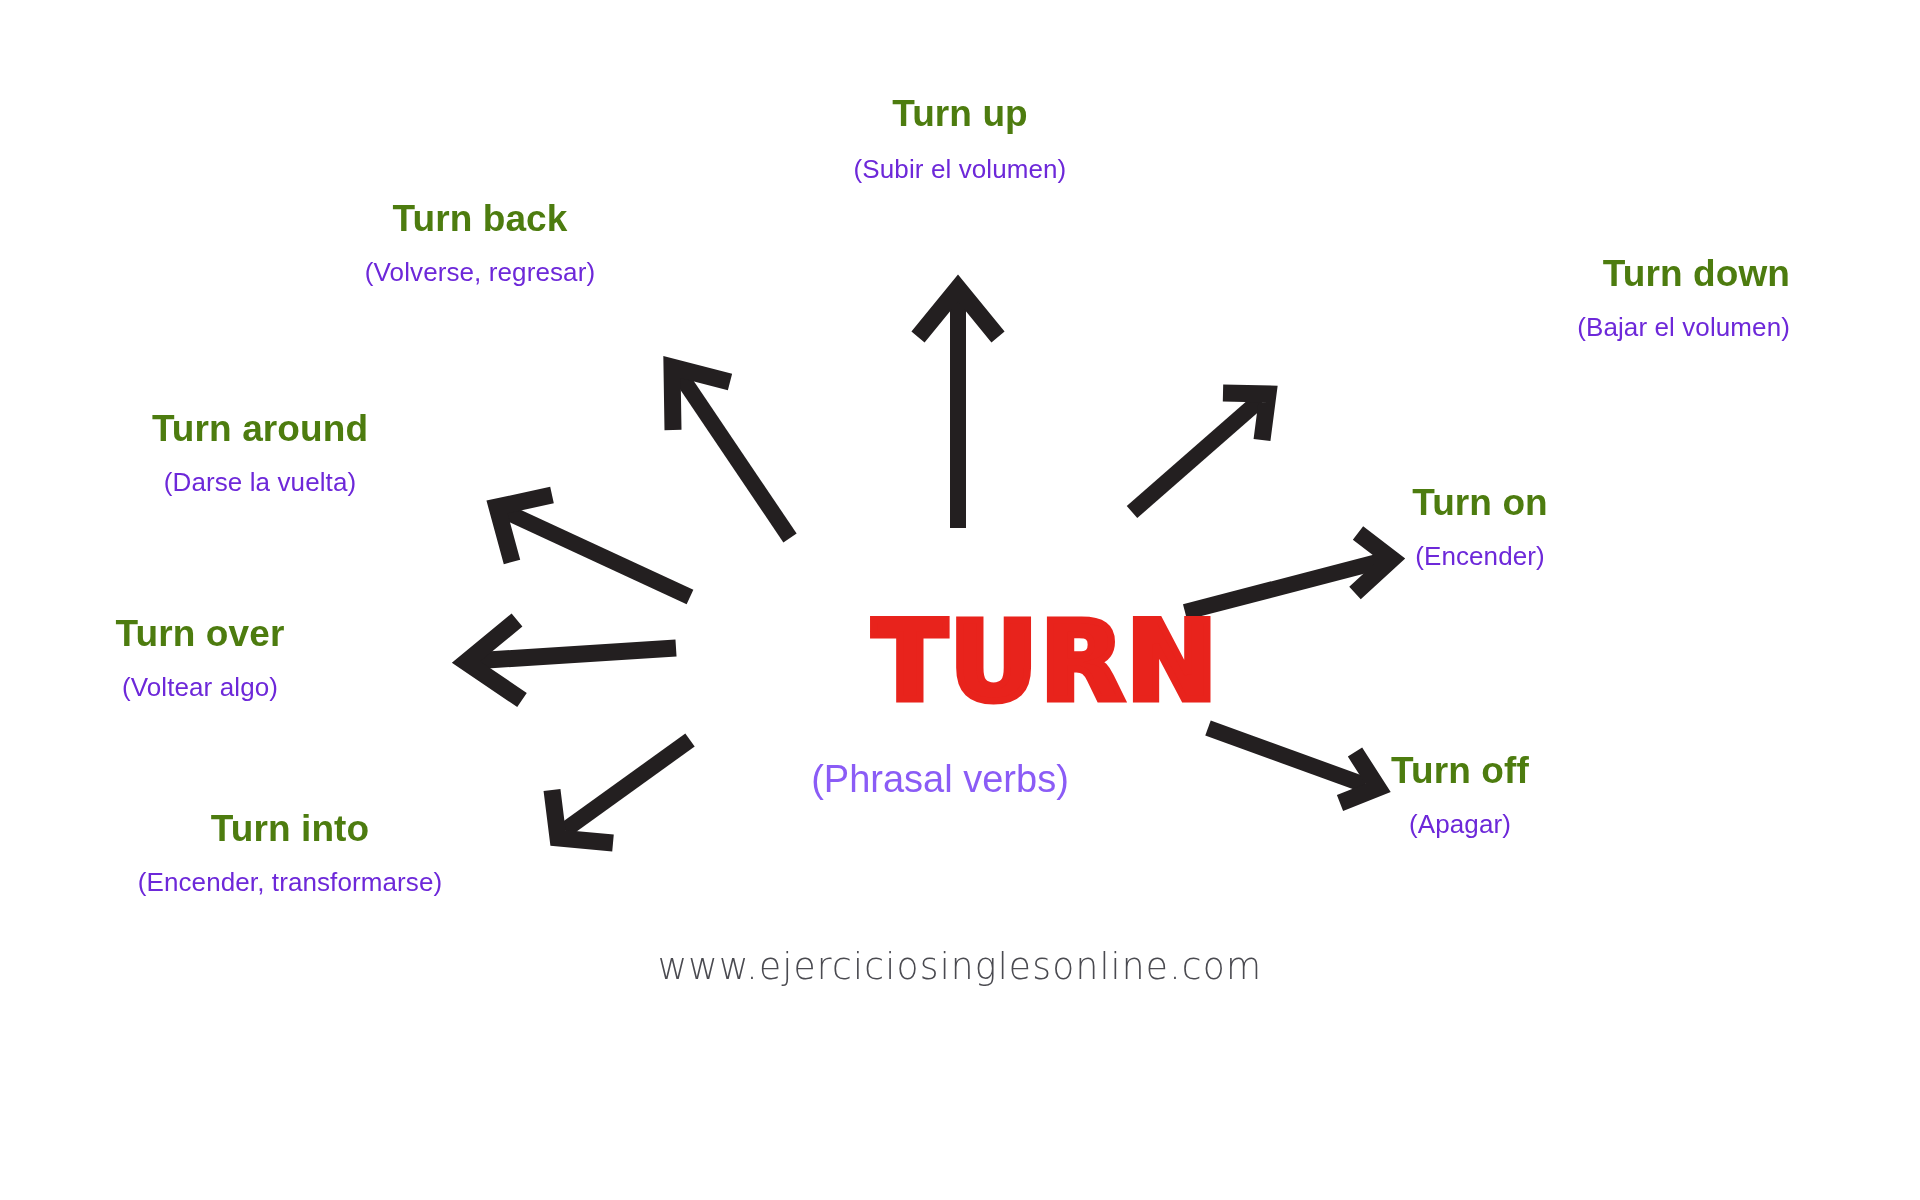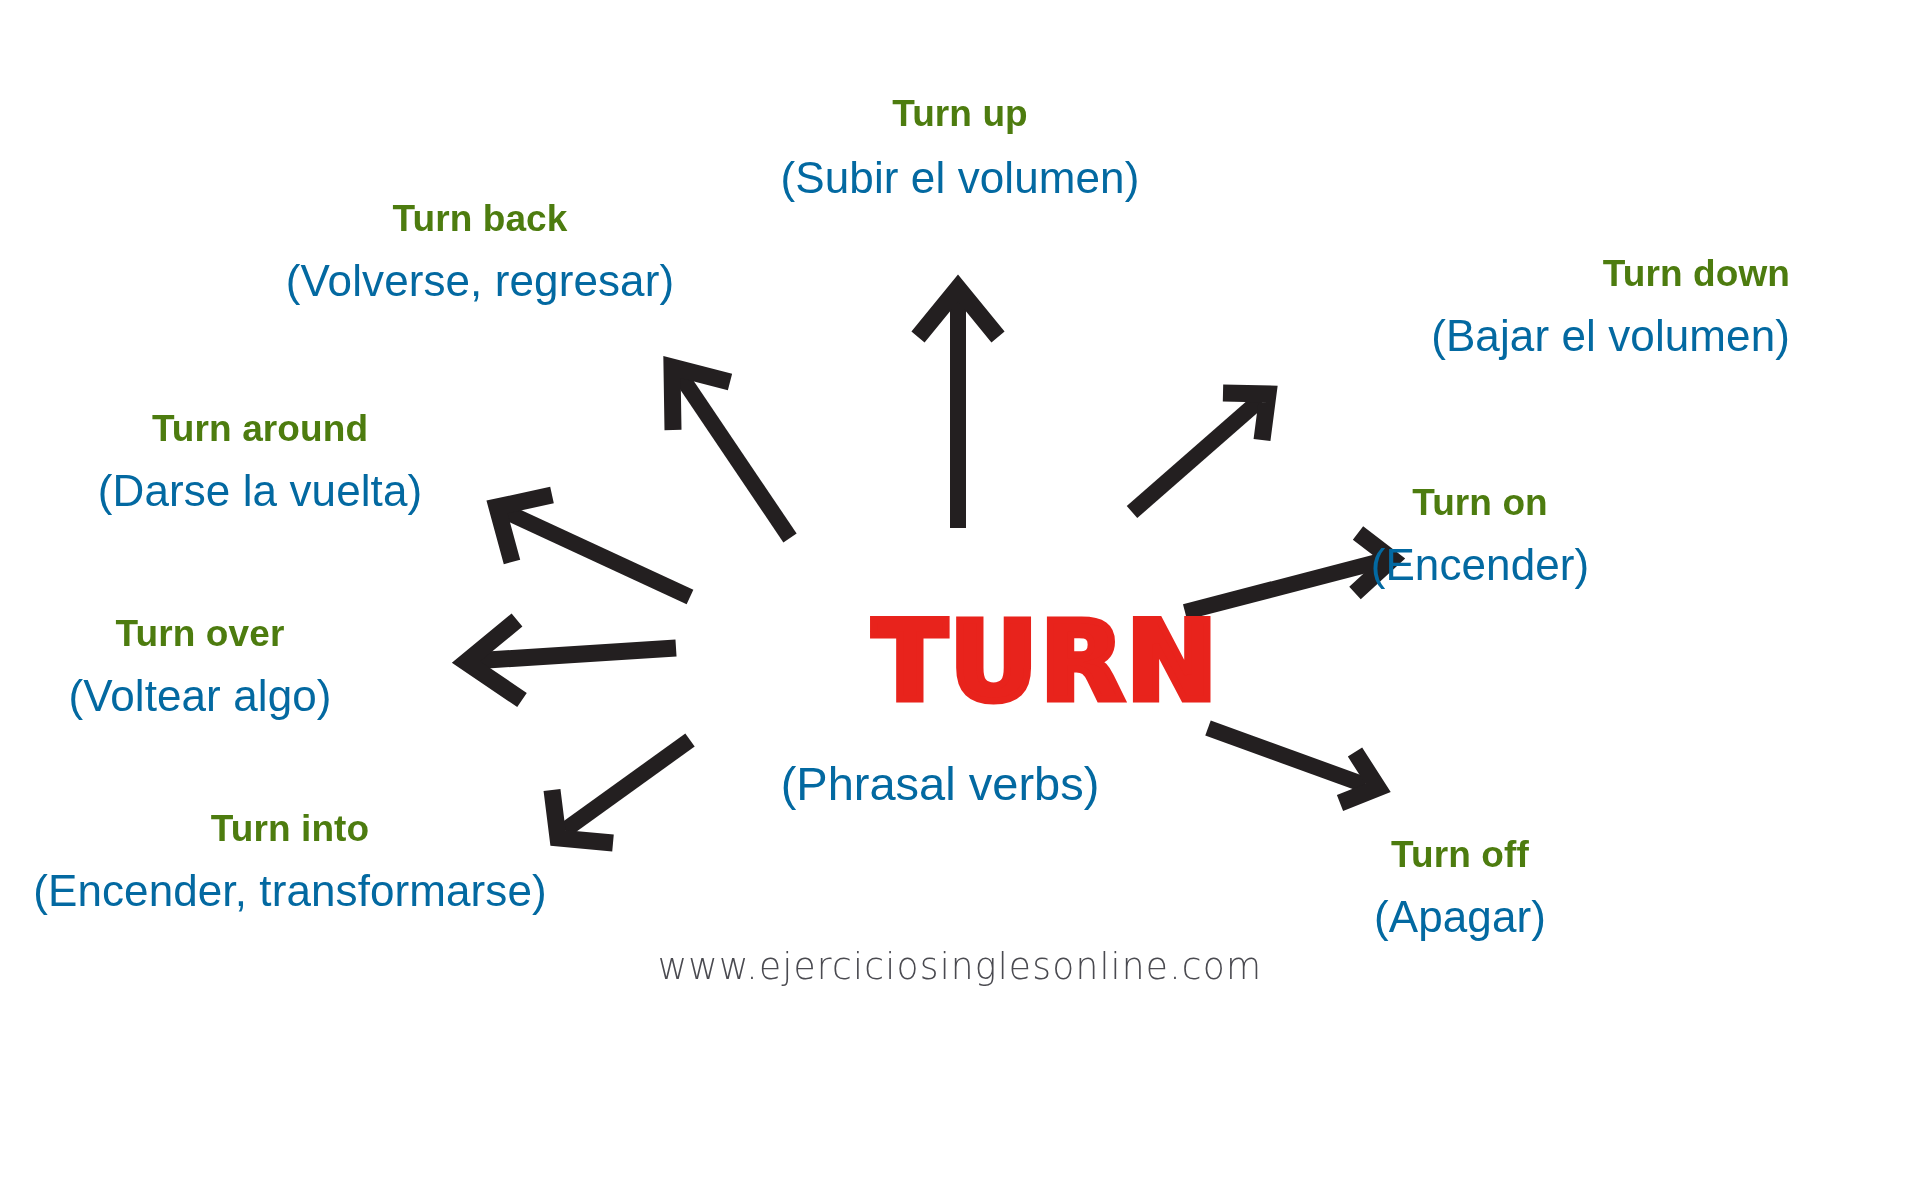--- a/index.html
+++ b/index.html
@@ -30,39 +30,39 @@
   }
   .node .en {
     display: block;
     color: #4d7c0f;
     font-size: 37px;
     font-weight: 700;
     letter-spacing: 0.1px;
   }
   .node .es {
     display: block;
-    color: #0369a1;
-    font-size: 44px;
+    color: #6d28d9;
+    font-size: 26px;
     font-weight: 400;
     margin-top: 22px;
     letter-spacing: 0.1px;
   }
 
   
   #node-up        { left: 680px;  top: 95px;  width: 560px; }
   #node-up .es    { margin-top: 24px; }
 
   #node-back      { left: 200px;  top: 200px; width: 560px; }
   #node-around    { left: -20px;  top: 410px; width: 560px; }
   #node-over      { left: -80px;  top: 615px; width: 560px; }
   #node-into      { left: 10px;   top: 810px; width: 560px; text-align: center; }
 
   #node-down      { left: 1230px; top: 255px; width: 560px; text-align: right; }
   #node-on        { left: 1200px; top: 484px; width: 560px; }
-  #node-off       { left: 1180px; top: 836px; width: 560px; }
+  #node-off       { left: 1180px; top: 752px; width: 560px; }
 
   #center-word {
     position: absolute;
     left: 660px;
     top: 608px;
     width: 560px;
     text-align: right;
     color: #e8231c;
     font-family: "DejaVu Sans", sans-serif;
     font-size: 108px;
@@ -70,22 +70,22 @@
     letter-spacing: 3px;
     line-height: 1;
     -webkit-text-stroke: 7px #e8231c;
   }
   #center-sub {
     position: absolute;
     left: 660px;
     top: 760px;
     width: 560px;
     text-align: center;
-    color: #0369a1;
-    font-size: 47px;
+    color: #8b5cf6;
+    font-size: 38px;
     line-height: 1;
   }
   #watermark {
     position: absolute;
     left: 460px;
     top: 948px;
     width: 1000px;
     text-align: center;
     color: #4a4a50;
     font-family: "DejaVu Sans", sans-serif;

